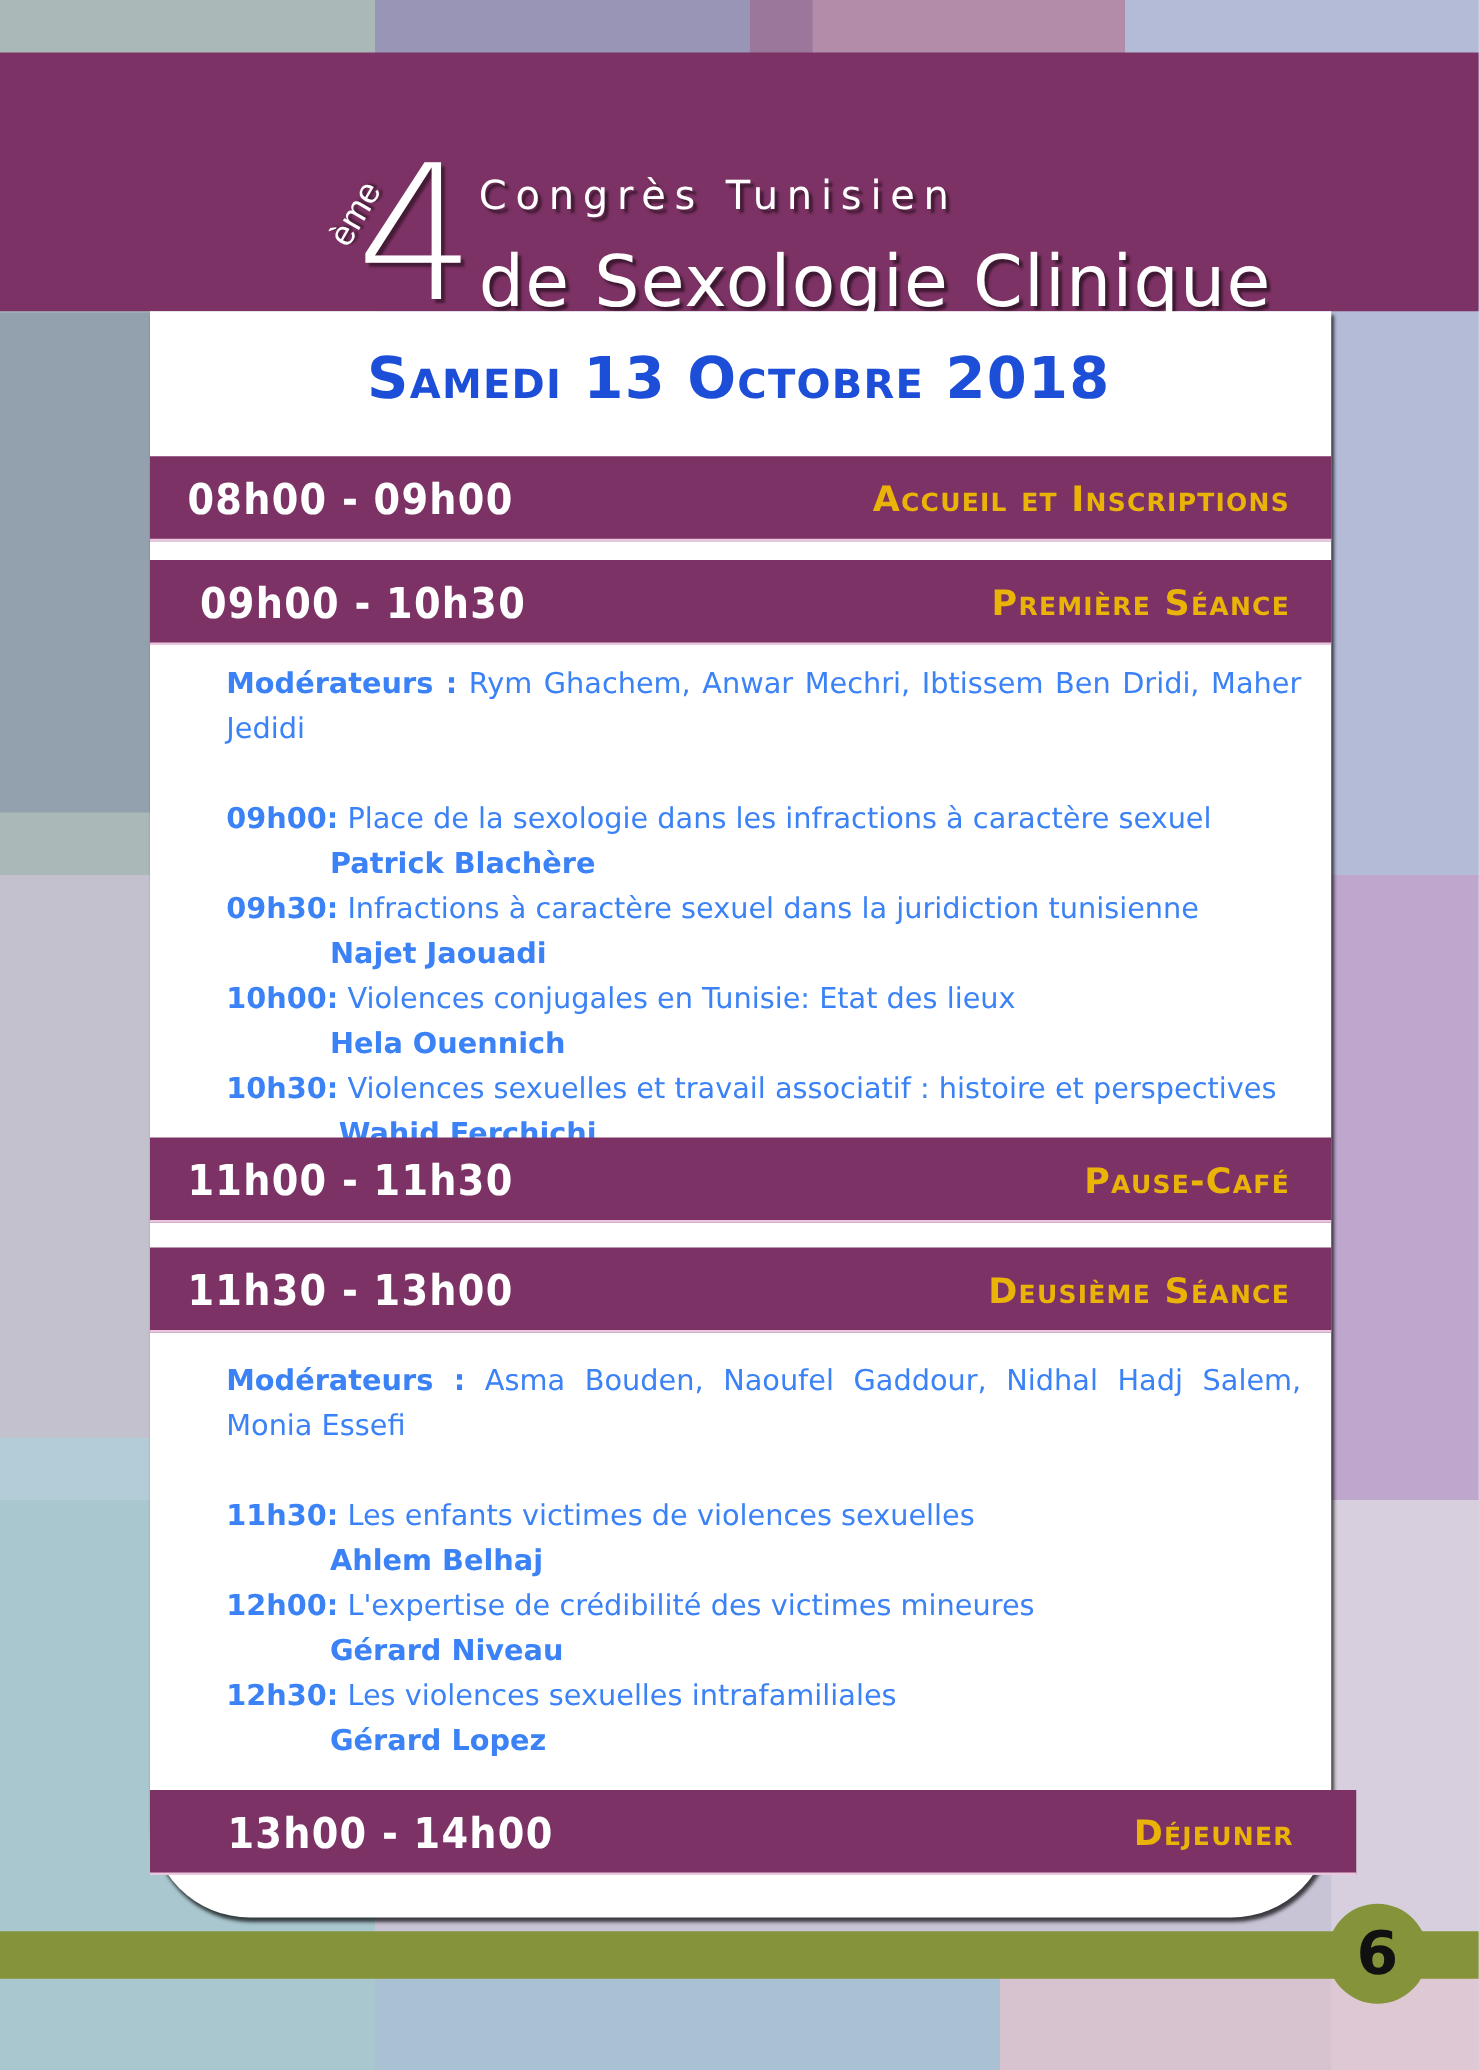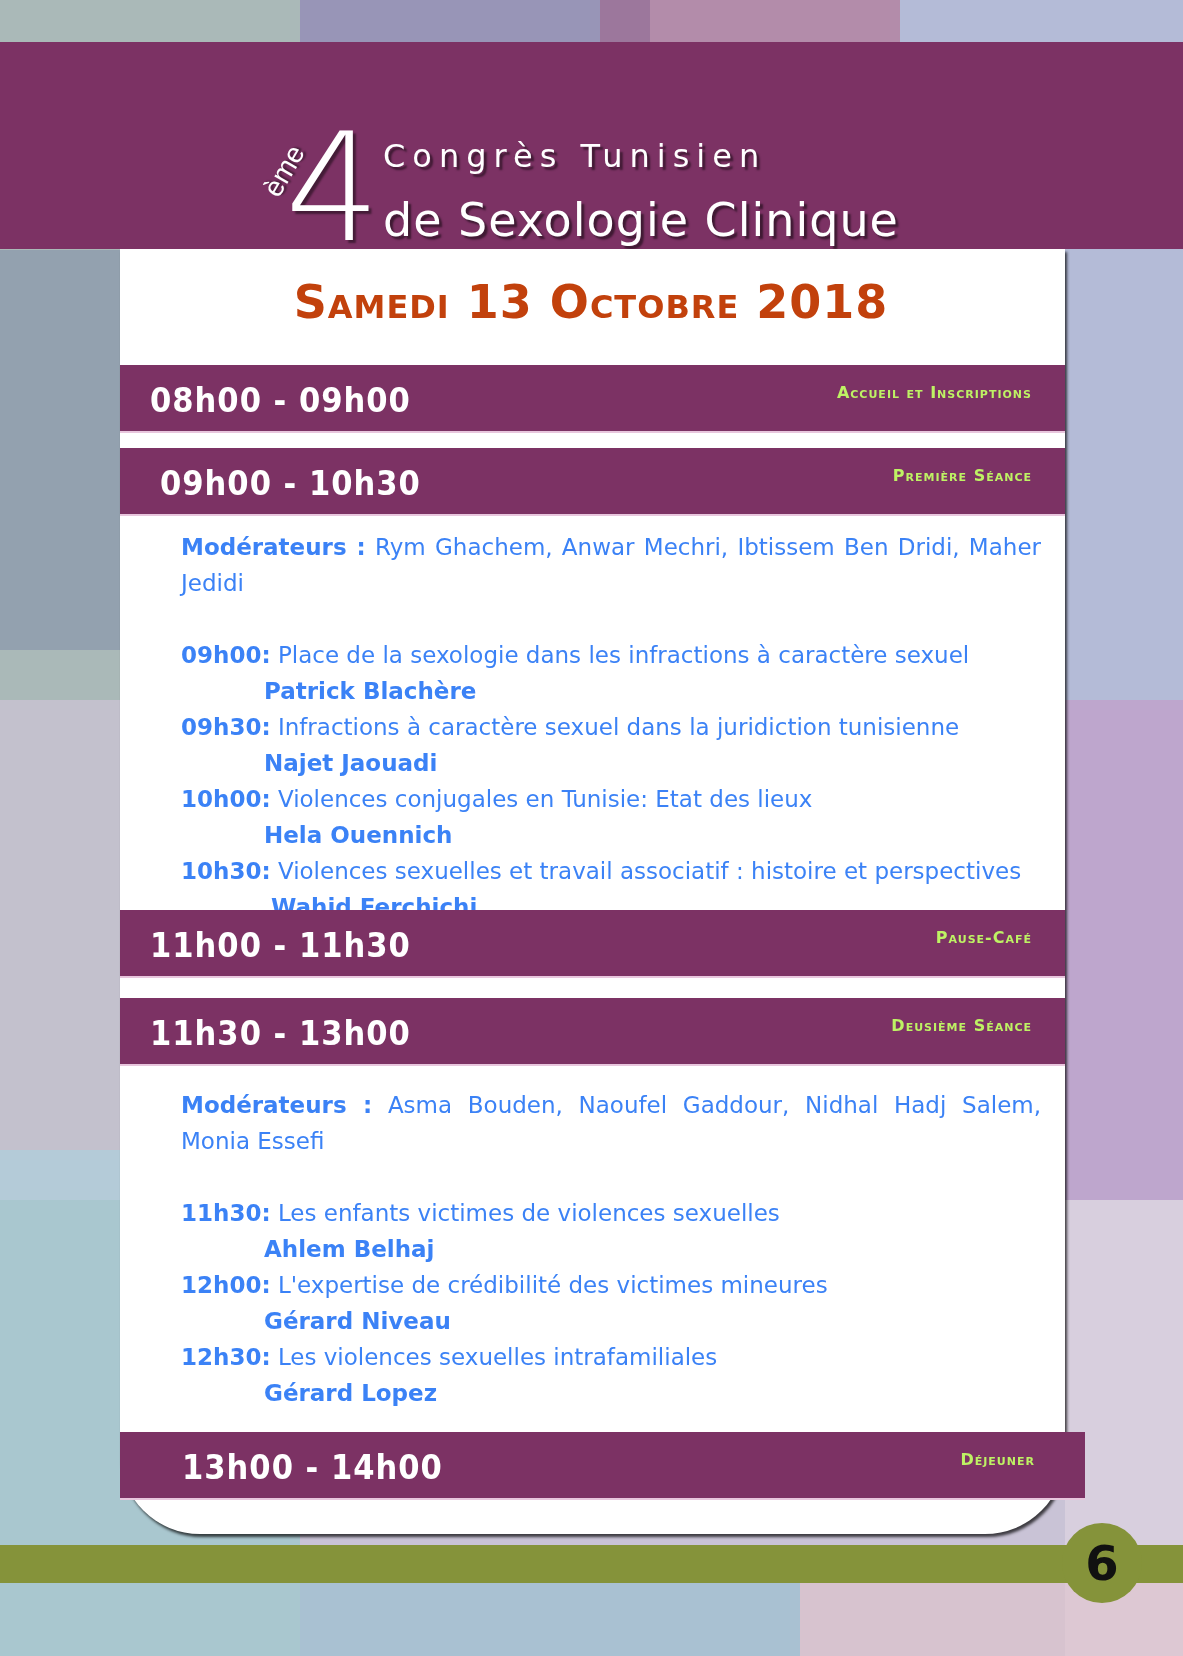--- a/index.html
+++ b/index.html
@@ -8,29 +8,29 @@
   .bg{position:absolute;inset:0;overflow:hidden;}
   .bg div{position:absolute;opacity:.55;}
   .header{position:absolute;left:0;top:42px;width:1183px;height:207px;background:#7c3264;}
   .title-wrap{position:absolute;left:255px;top:85px;width:680px;height:130px;}
   .four{position:absolute;left:30px;top:-14px;font-size:150px;line-height:150px;color:#fff;font-family:"DejaVu Sans",sans-serif;font-weight:300;
     text-shadow:3px 3px 2px rgba(0,0,0,.45);}
   .eme{position:absolute;left:2px;top:28px;color:#fff;font-size:28px;transform:rotate(-60deg);transform-origin:center;
     text-shadow:2px 2px 2px rgba(0,0,0,.45);}
   .t1,.t2{position:absolute;left:128px;color:#fff;font-family:"DejaVu Sans",sans-serif;text-shadow:3px 3px 2px rgba(0,0,0,.5);white-space:nowrap;}
   .t1{top:10px;font-size:32px;letter-spacing:7px;}
-  .t2{top:66px;font-size:46px;letter-spacing:1px;}
+  .t2{top:66px;font-size:57px;letter-spacing:1px;}
   .card{position:absolute;left:120px;top:249px;width:945px;height:1285px;background:#fff;
     border-radius:0 0 80px 80px;box-shadow:2px 3px 3px rgba(0,0,0,.7);}
-  .date{position:absolute;left:0;top:26px;width:942px;text-align:center;font-size:46px;font-weight:bold;color:#c2410c;
+  .date{position:absolute;left:0;top:26px;width:942px;text-align:center;font-size:46px;font-weight:bold;color:#1d4ed8;
     font-family:"DejaVu Sans",sans-serif;letter-spacing:1px;}
   .date .sc{font-variant:small-caps;}
   .bar{position:absolute;left:0;width:945px;height:66px;background:#7c3264;border-bottom:2px solid #e8c6dd;}
   .bar .time{position:absolute;left:30px;top:15px;color:#fff;font-size:34px;font-weight:bold;font-family:"DejaVu Sans Condensed","DejaVu Sans",sans-serif;letter-spacing:1px;}
-  .bar .label{position:absolute;right:33px;top:18px;color:#bef264;font-size:16px;font-weight:bold;font-variant:small-caps;letter-spacing:1px;font-family:"DejaVu Sans",sans-serif;}
+  .bar .label{position:absolute;right:33px;top:18px;color:#eab308;font-size:28px;font-weight:bold;font-variant:small-caps;letter-spacing:1px;font-family:"DejaVu Sans",sans-serif;}
   .session{position:absolute;left:61px;width:860px;color:#3b82f6;font-size:23px;font-family:"DejaVu Sans",sans-serif;}
   .mods{line-height:36px;text-align:justify;}
   .mods b{font-weight:bold;}
   .talk{line-height:36px;}
   .talk .tt{font-weight:bold;}
   .talk .sp{padding-left:83px;font-weight:bold;}
   .gap{height:36px;}
   .footer{position:absolute;left:0;top:1545px;width:1183px;height:38px;background:#85933a;}
   .pagenum{position:absolute;left:1062px;top:1523px;width:80px;height:80px;border-radius:50%;background:#85933a;
     text-align:center;line-height:80px;font-size:48px;font-weight:bold;color:#111;font-family:"DejaVu Sans",sans-serif;}

